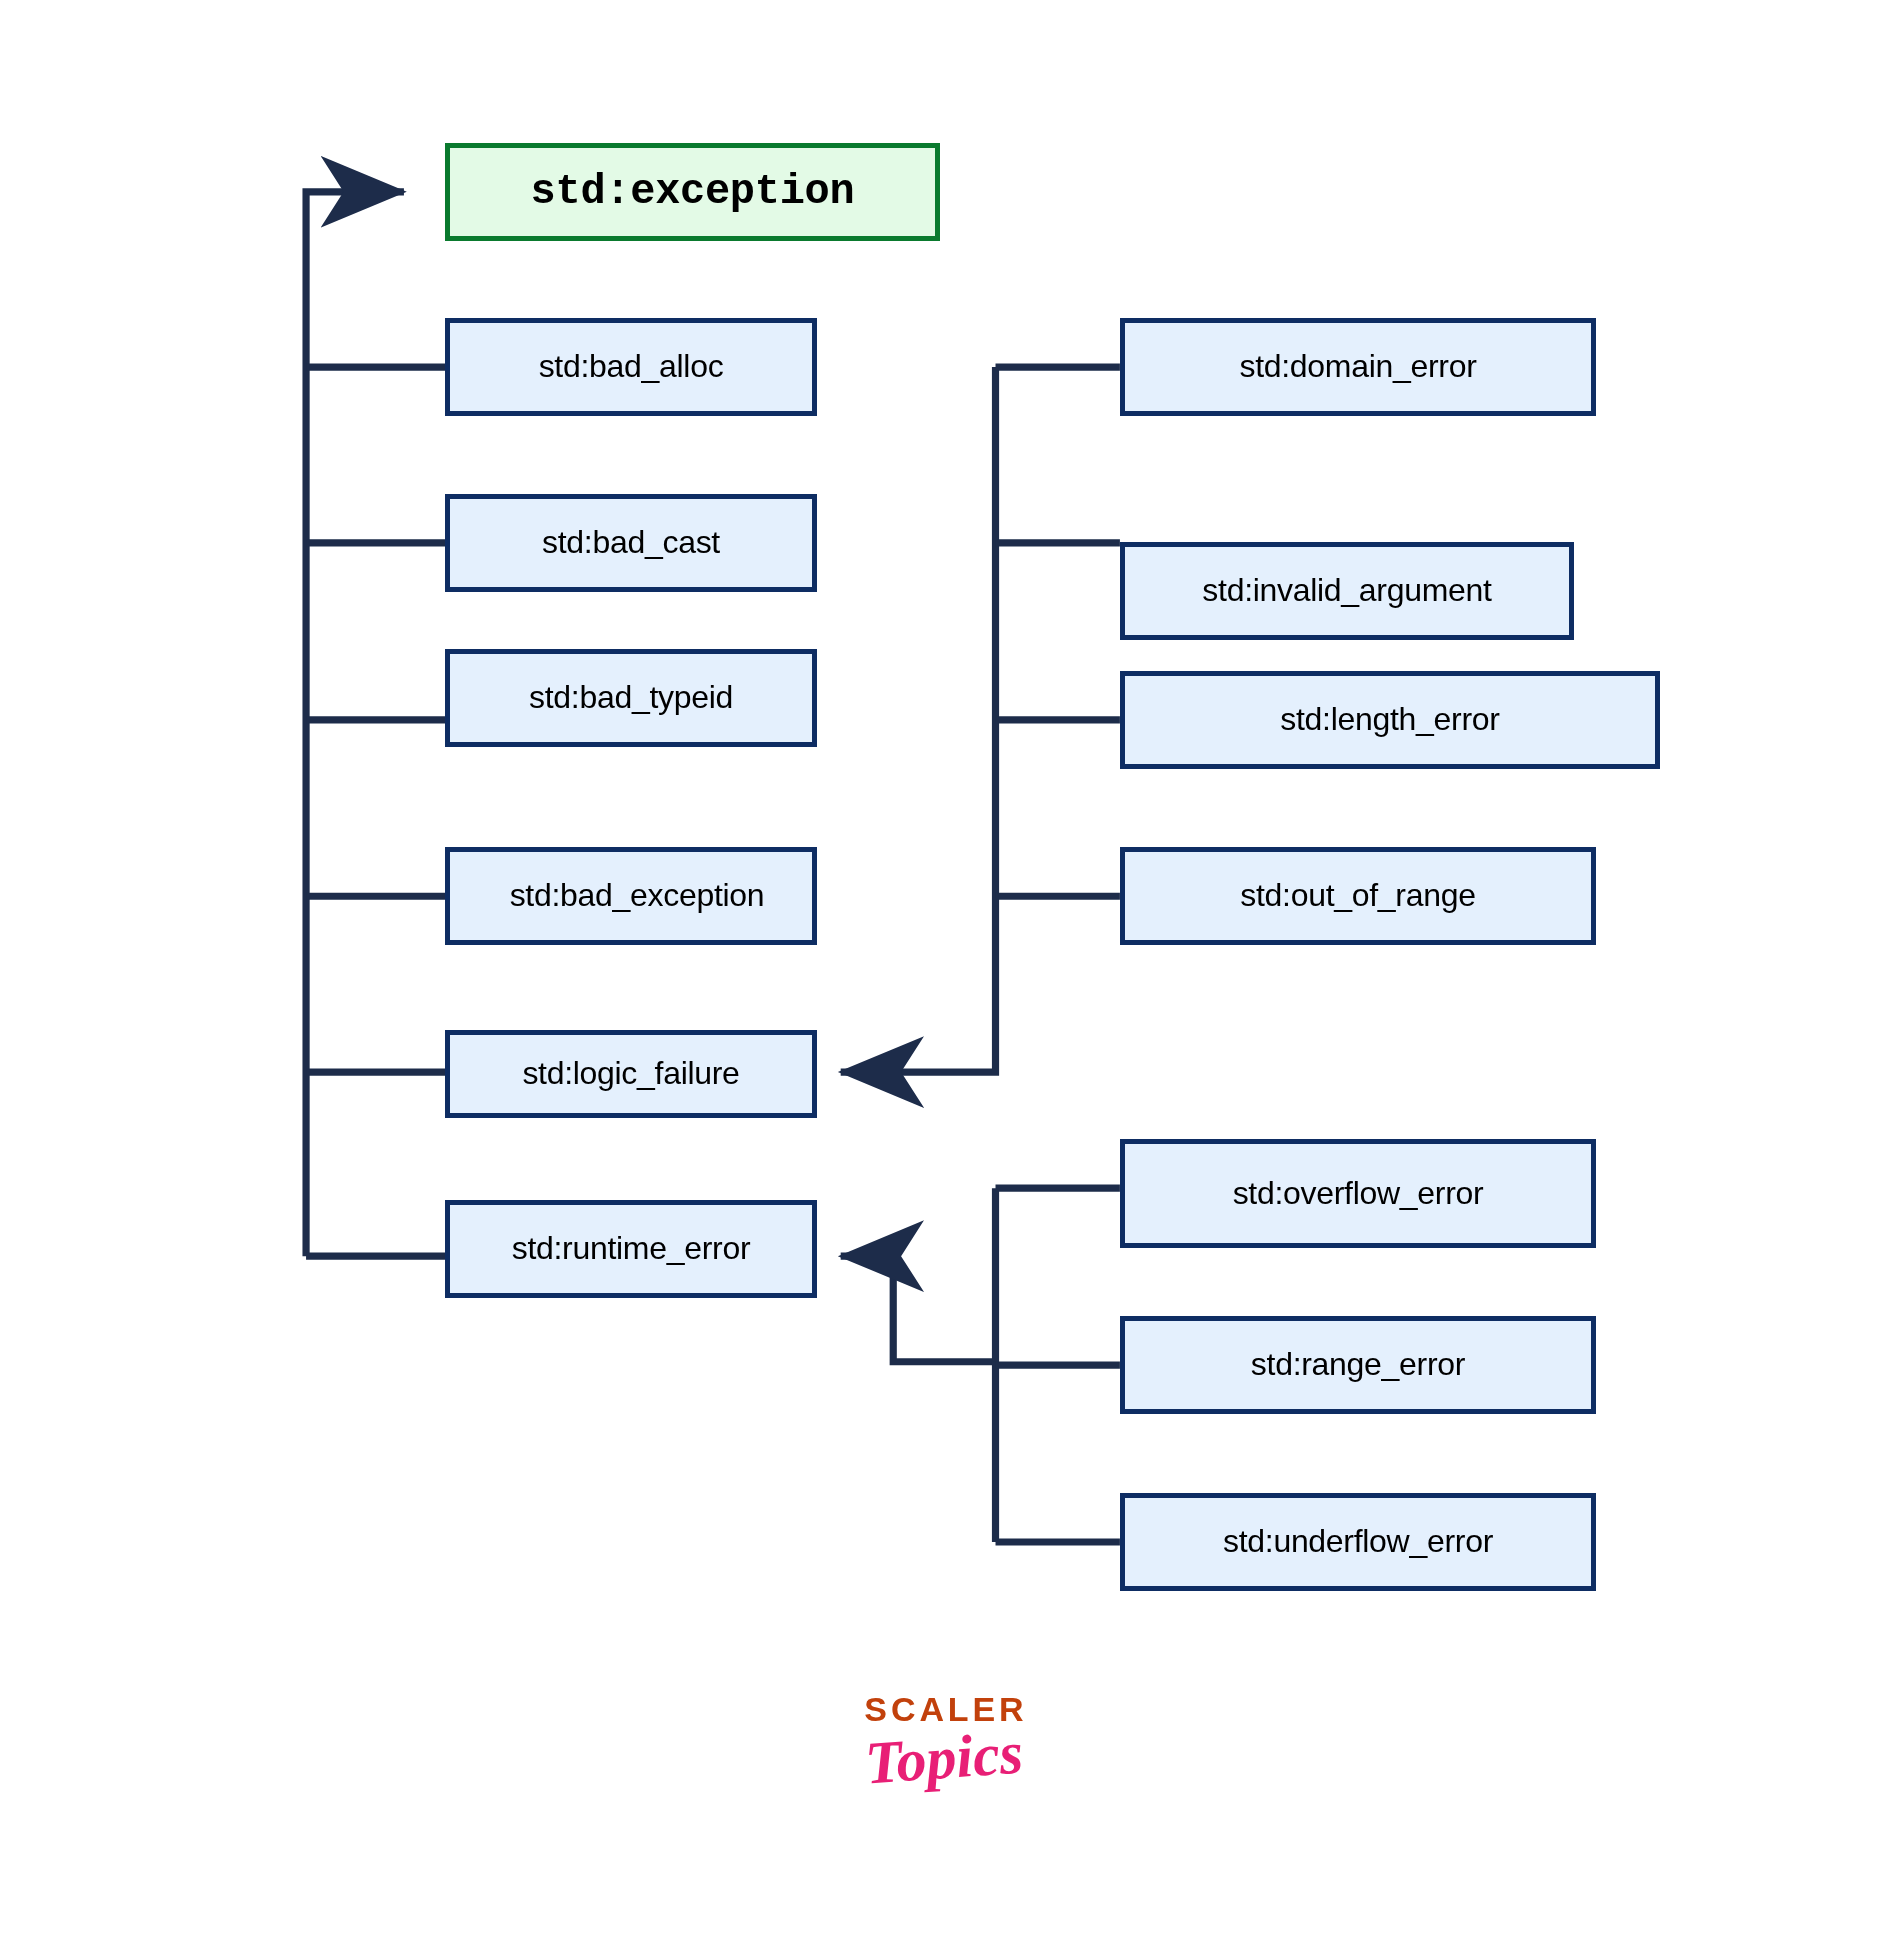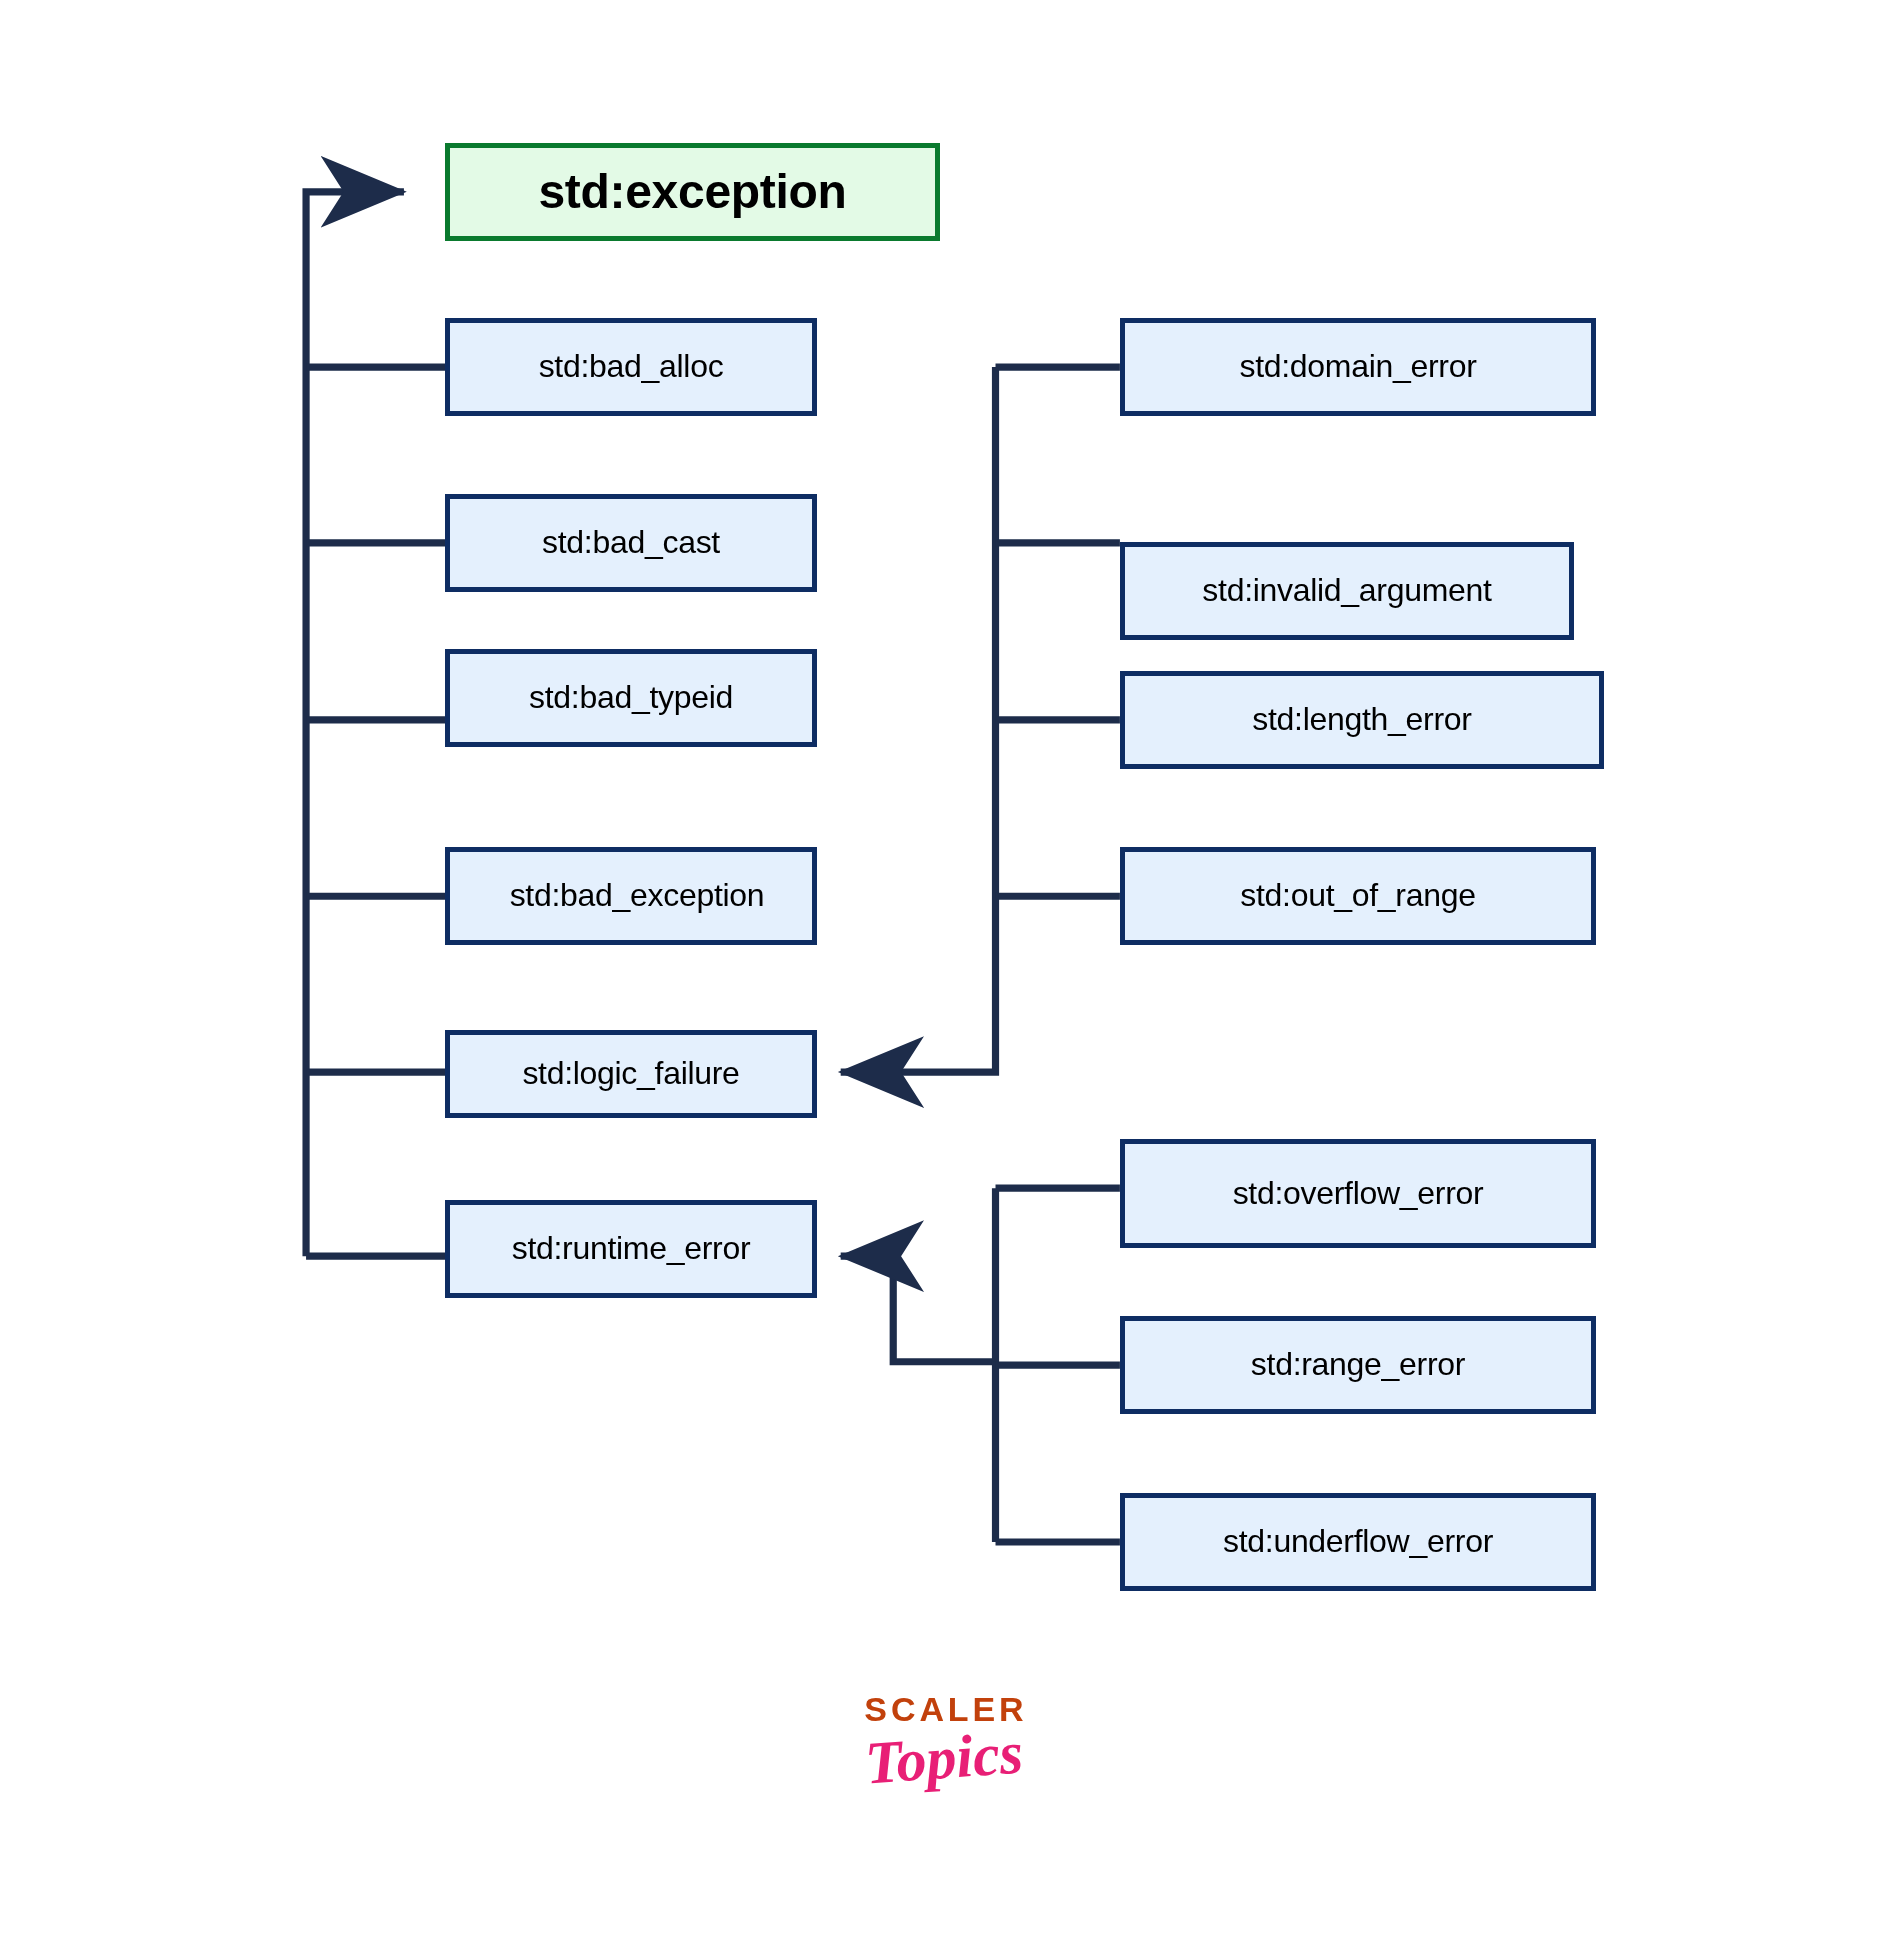--- a/index.html
+++ b/index.html
@@ -35,21 +35,22 @@
     letter-spacing: -0.3px;
     color: #000000;
     white-space: nowrap;
   }
   .node.root {
     background: #e3fae6;
     border: 5px solid #0a7a2e;
   }
   .node.root .node-label {
     font-weight: bold;
-    font-size: 48px;
+    font-size: 42px;
+    font-family: Liberation Mono, monospace;
   }
   .node.child {
     background: #e4f0fd;
     border: 5px solid #0e2d63;
   }
   .node.child .node-label {
     font-weight: normal;
     font-size: 32px;
   }
   #logo {
@@ -152,21 +153,21 @@
 <div class="node child" style="left:445px; top:1200px; width:372px; height:98px;">
   <span class="node-label">std:runtime_error</span>
 </div>
 
 <div class="node child" style="left:1120px; top:318px; width:476px; height:98px;">
   <span class="node-label">std:domain_error</span>
 </div>
 <div class="node child" style="left:1120px; top:494px; width:454px; height:98px;margin-top:48px;">
   <span class="node-label">std:invalid_argument</span>
 </div>
-<div class="node child" style="left:1120px; top:671px; width:484px; height:98px;justify-content:center;">
+<div class="node child" style="left:1120px; top:671px; width:540px; height:98px;justify-content:center;">
   <span class="node-label">std:length_error</span>
 </div>
 <div class="node child" style="left:1120px; top:847px; width:476px; height:98px;">
   <span class="node-label">std:out_of_range</span>
 </div>
 
 <div class="node child" style="left:1120px; top:1139px; width:476px; height:109px;">
   <span class="node-label">std:overflow_error</span>
 </div>
 <div class="node child" style="left:1120px; top:1316px; width:476px; height:98px;">

